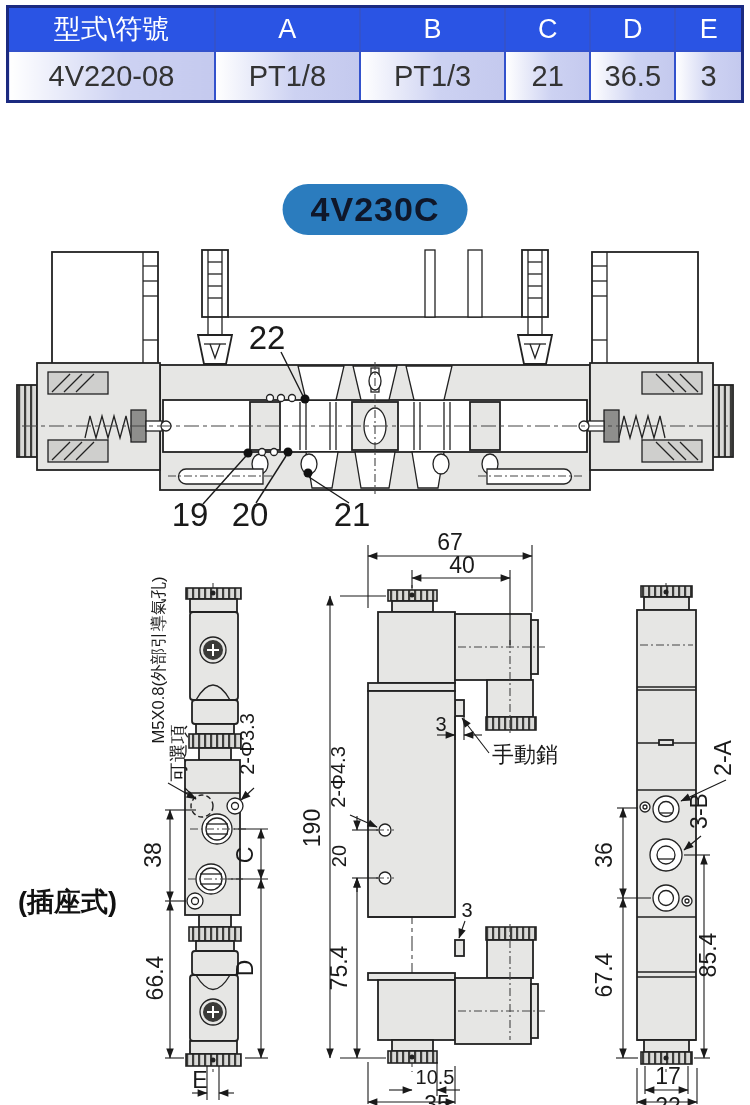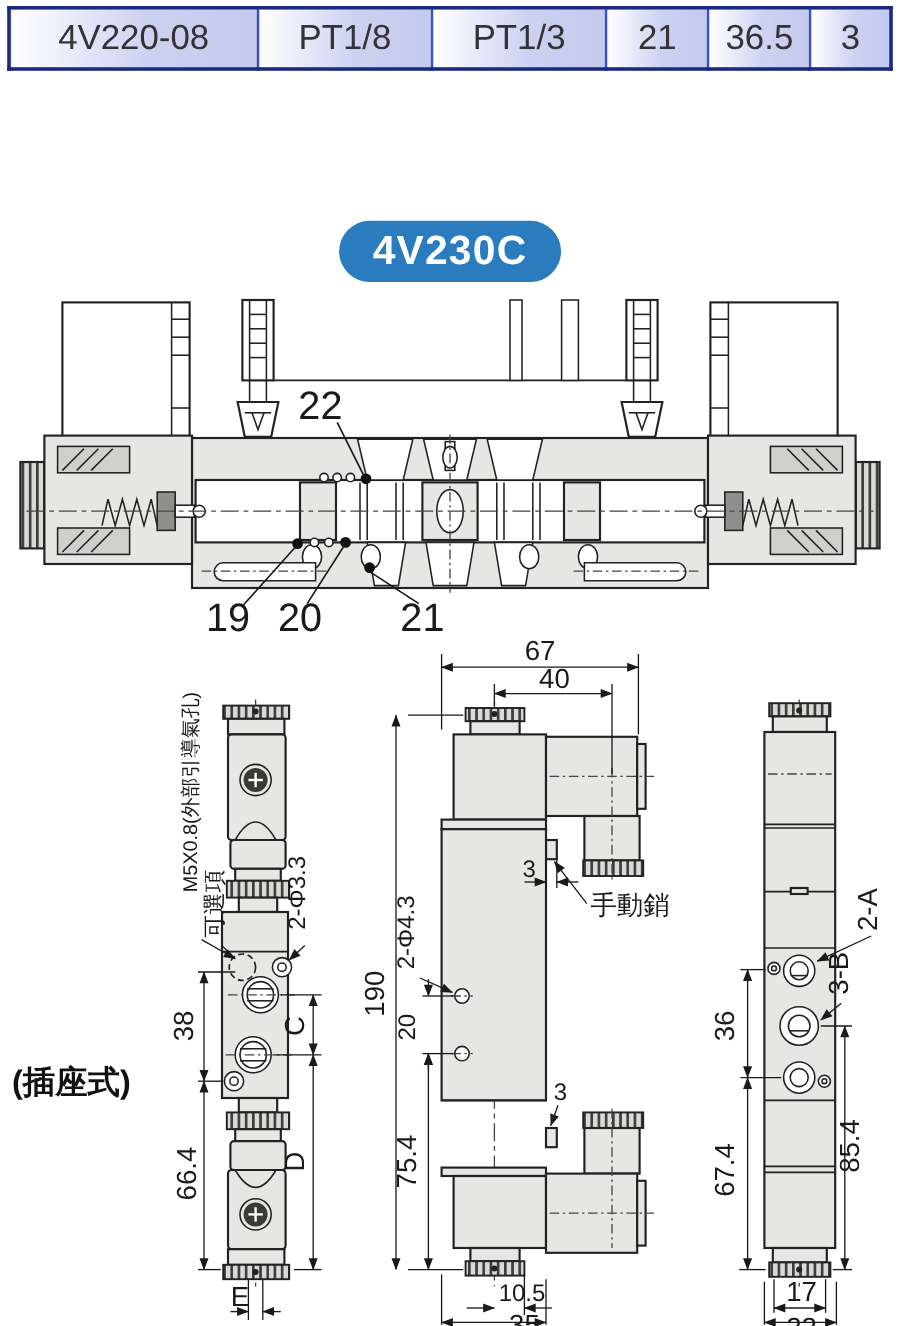--- a/index.html
+++ b/index.html
@@ -8,54 +8,62 @@
   
   #spec{position:absolute;left:6px;top:5px;width:738px;border-collapse:collapse;
         border:3px solid #1b2a80;table-layout:fixed;}
   #spec th,#spec td{border:2.5px solid #3352cc;text-align:center;vertical-align:middle;
         padding:0;overflow:hidden;white-space:nowrap;}
   #spec th{background:#2a54e4;color:#fff;font-weight:400;font-size:27px;height:42px;}
   #spec td{color:#333;font-size:29px;height:48px;background:#fff;}
   #spec tr.tint td{background:linear-gradient(90deg,#ffffff 0%,#cdd2f2 55%,#c4c9ee 100%);}
   
   #badge{position:absolute;left:50%;top:184px;transform:translateX(-50%);
-         background:#2b7cbe;color:#ffffff;font-weight:bold;font-size:34px;
+         background:#2b7cbe;color:#0f172a;font-weight:bold;font-size:34px;
          padding:6px 28px;border-radius:30px;letter-spacing:1px;}
   
   svg{position:absolute;left:0;}
   svg text{font-family:"Liberation Sans",sans-serif;fill:#1a1a1a;}
   .fb{fill:#e6e6e4;stroke:#222;stroke-width:1.8;}
   .fw{fill:#ffffff;stroke:#222;stroke-width:1.8;}
   .fw2{fill:#ffffff;stroke:#222;stroke-width:1.3;}
   .th{stroke:#222;stroke-width:1.3;fill:none;}
   .ext{stroke:#1a1a1a;stroke-width:1.1;fill:none;}
   .cl{stroke:#1a1a1a;stroke-width:1.4;fill:none;}
   .dd{stroke:#444;stroke-width:1.1;fill:none;stroke-dasharray:15 4 4 4;}
   .dd2{stroke:#444;stroke-width:1.1;fill:none;stroke-dasharray:8 3 2 3;}
   .co{font-size:33px;}
   .dm{font-size:23px;}
   .dm2{font-size:20px;}
   .cjk{font-size:22px;}
-  #socket-label{position:absolute;left:10px;top:884px;font-size:27px;font-weight:bold;color:#111;}
+  #socket-label{position:absolute;left:18px;top:884px;font-size:27px;font-weight:bold;color:#111;}
 </style>
 </head>
 <body>
 
 <div id="page">
 
   <table id="spec">
     <colgroup>
         <col style="width:207px">
         <col style="width:145px">
         <col style="width:145px">
               <col style="width:85px">
         <col style="width:85px">
         <col style="width:67px">
       </colgroup>
     <tbody>
+        <tr>
+      <th>型式\符號</th>
+      <th>A</th>
+      <th>B</th>
+      <th>C</th>
+      <th>D</th>
+      <th>E</th>
+    </tr>
     <tr class="tint">
       <td>4V220-08</td>
       <td>PT1/8</td>
       <td>PT1/3</td>
       <td>21</td>
       <td>36.5</td>
       <td>3</td>
     </tr>
   </tbody>
     </table>

